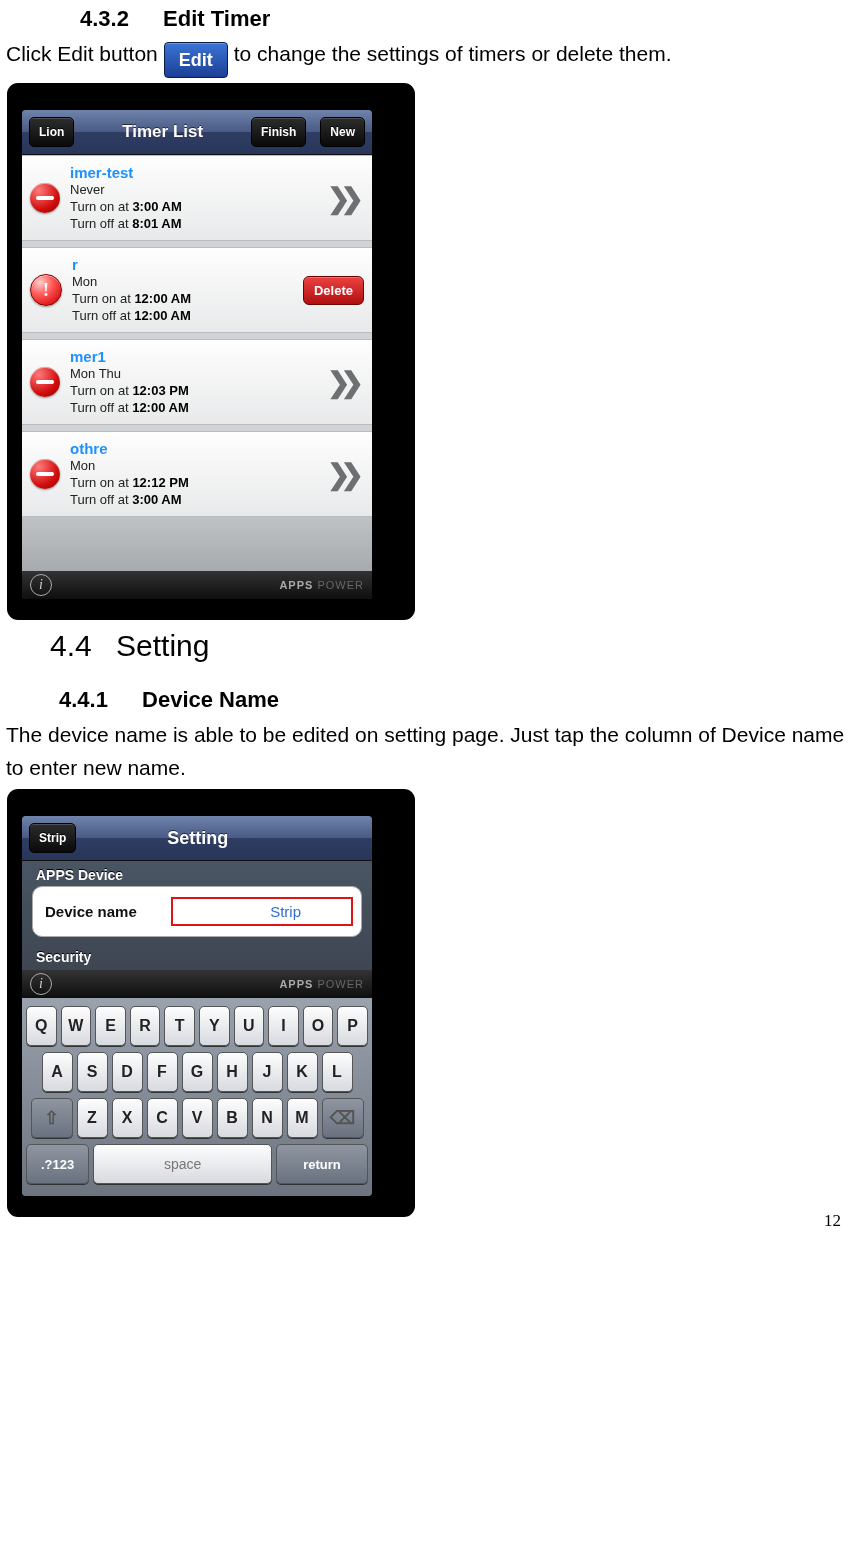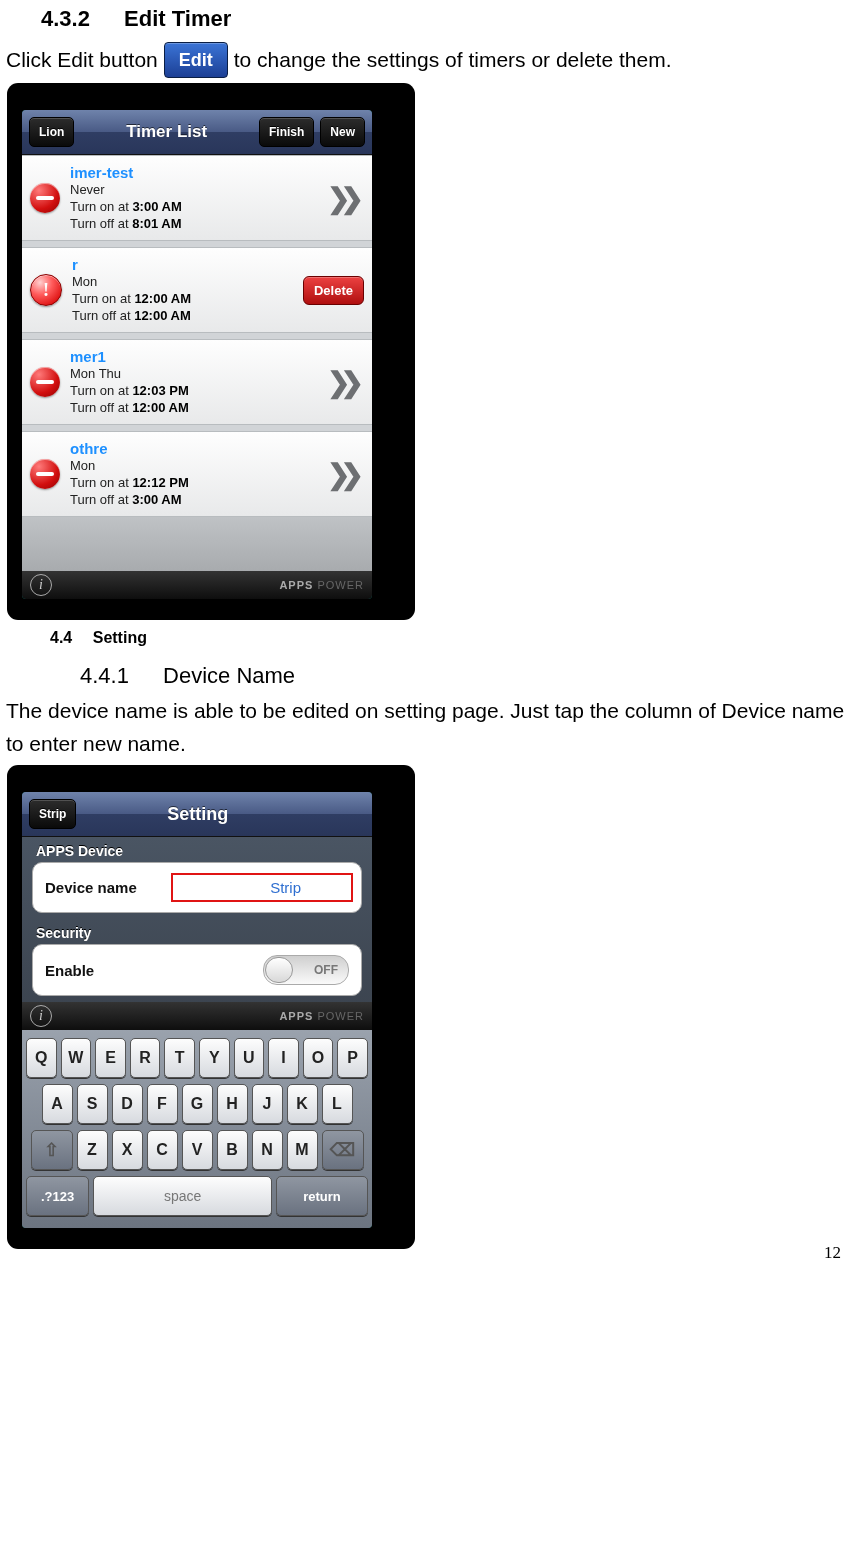--- a/index.html
+++ b/index.html
@@ -10,52 +10,52 @@
     width: 865px;
     position: relative;
   }
   .page {
     padding: 0 6px 30px 6px;
     font-family: Arial;
   }
   .heading-432 {
     font-weight: bold;
     font-size: 22px;
-    margin: 6px 0 10px 35px;
+    margin: 6px 0 10px 74px;
   }
   .heading-432 .num { margin-right: 28px; }
   .body-text {
     font-size: 21px;
     margin: 0 0 6px 0;
     display: flex;
-    align-items: center;
+    align-items: flex-start;
     flex-wrap: wrap;
     gap: 6px;
   }
   .edit-btn-inline {
     display:inline-flex;
     align-items:center;
     justify-content:center;
     width:62px; height:34px;
     background: linear-gradient(to bottom, #3b74d6, #1c3f95);
     border:1px solid #0a1e44;
     border-radius:4px;
     color:#fff; font-size:18px; font-weight:bold;
     box-shadow: inset 0 1px 0 rgba(255,255,255,.25);
   }
   .heading-44 {
-    font-weight: bold;
-    font-size: 16px;
-    margin: 10px 0 16px 44px;
+    font-weight: normal;
+    font-size: 30px;
+    margin: 10px 0 24px 44px;
   }
   .heading-44 .num { margin-right: 16px; }
   .heading-441 {
-    font-weight: normal;
+    font-weight: bold;
     font-size: 22px;
-    margin: 0 0 6px 74px;
+    margin: 0 0 6px 53px;
   }
   .heading-441 .num { margin-right: 28px; }
   .para-441 {
     font-size: 21px;
     line-height: 1.55;
     margin: 0 0 6px 0;
   }
   .page-num {
     position: absolute;
     right: 24px;
@@ -102,21 +102,21 @@
   .pill-btn {
     height: 28px;
     padding: 0 9px;
     display:flex;align-items:center;justify-content:center;
     background: linear-gradient(to bottom,#2c2c2c,#0a0a0a);
     color:#fff; font-size:12px; font-weight:bold;
     border:1px solid #000; border-radius:5px;
     text-shadow: 0 -1px 0 #000;
     box-shadow: inset 0 1px 0 rgba(255,255,255,.18);
   }
-  .pill-group { display:flex; gap:6px;justify-content:space-between; }
+  .pill-group { display:flex; gap:14px;justify-content:space-between; }
 
   .timer-list { background:#d1d4d7; }
   .row {
     background: linear-gradient(to bottom,#fefefe,#e8e9ea);
     border-top: 1px solid #b8bcbf;
     border-bottom: 1px solid #b8bcbf;
     display:flex; align-items:center;
     padding: 6px 8px 6px 8px;
     position: relative;
     min-height: 72px;
@@ -333,26 +333,20 @@
         <div class="cell-group">
           <div class="cell">
             <span class="label">Device name</span>
             <span class="red-box">
               <span class="value">Strip</span>
             </span>
           </div>
         </div>
 
         <div class="section-title">Security</div>
-        <div class="cell-group">
-          <div class="cell">
-            <span class="label">Enable</span>
-            <span class="toggle">OFF</span>
-          </div>
-        </div>
 
         <div class="footer" style="margin-top:2px">
           <div class="info">i</div>
           <div class="brand">
             <b>APPS</b>
             <span>POWER</span>
           </div>
         </div>
       </div>
 

